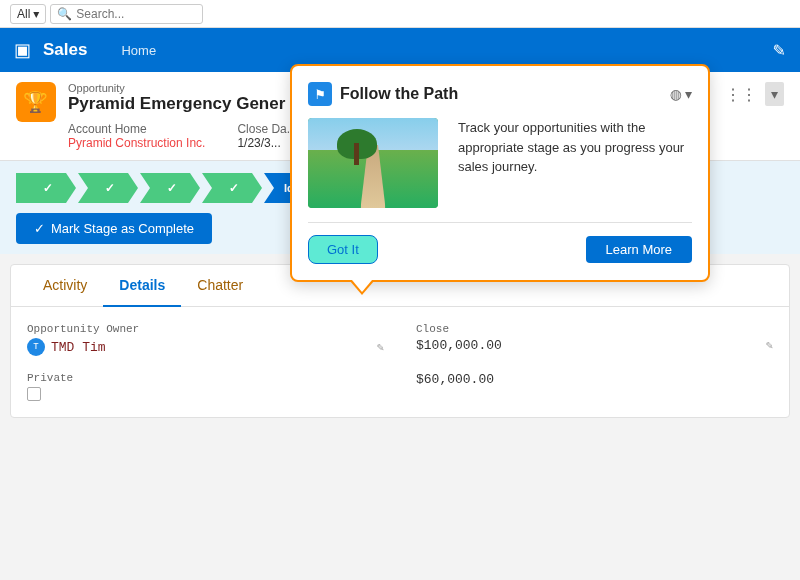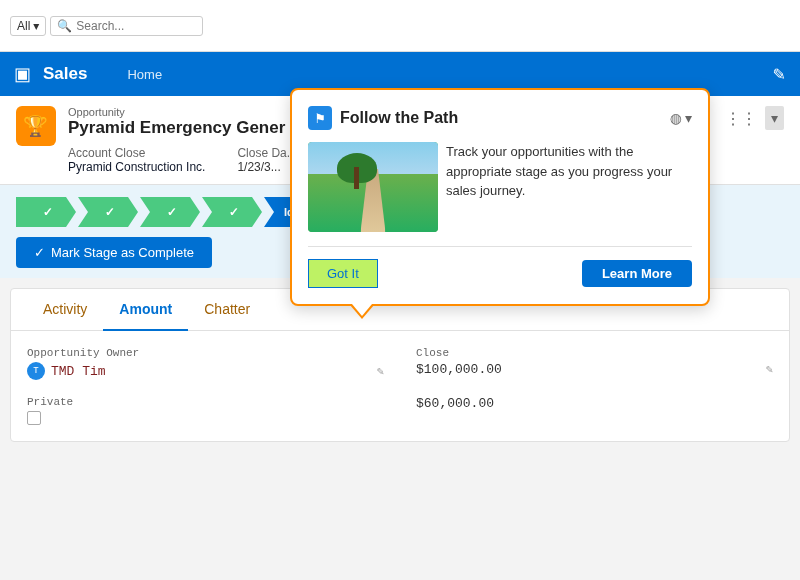--- a/index.html
+++ b/index.html
@@ -2,21 +2,21 @@
 <html><head>
   <meta charset="utf-8">
   <style>
     * { box-sizing: border-box; margin: 0; padding: 0; }
     body { font-family: 'Segoe UI', Arial, sans-serif; font-size: 13px; background: #f3f3f3; width: 800px; height: 580px; overflow: hidden; }
 
     
     .top-nav {
       background: white;
       border-bottom: 1px solid #ddd;
-      height: 52px;
+      height: 28px;
       display: flex;
       align-items: center;
       padding: 0 10px;
       gap: 8px;
     }
     .top-nav-search {
       display: flex;
       align-items: center;
       gap: 4px;
     }
@@ -58,21 +58,21 @@
     .main-nav-grid {
       color: white;
       margin-right: 12px;
       font-size: 18px;
       cursor: pointer;
     }
     .main-nav-title {
       color: white;
       font-size: 17px;
       font-weight: 600;
-      margin-right: 26px;
+      margin-right: 20px;
     }
     .main-nav-item {
       color: rgba(255,255,255,0.85);
       font-size: 13px;
       padding: 0 14px;
       height: 44px;
       display: flex;
       align-items: center;
       cursor: pointer;
     }
@@ -115,21 +115,21 @@
     .opp-info { flex: 1; }
     .opp-type { font-size: 11px; color: #666; }
     .opp-name { font-size: 17px; font-weight: 700; color: #222; }
     .opp-meta {
       display: flex;
       gap: 32px;
       margin-top: 8px;
       font-size: 12px;
     }
     .opp-meta-item label { color: #666; display: block; }
-    .opp-meta-item a { color: #0f172a; text-decoration: none; text-align: center; }
+    .opp-meta-item a { color: #ef4444; text-decoration: none; text-align: center; }
     .opp-meta-item span { color: #333; }
     .opp-header-right {
       display: flex;
       align-items: center;
       gap: 8px;
       color: #666;
       font-size: 18px;
     }
 
     
@@ -199,21 +199,21 @@
     .popover-clock {
       color: #666;
       font-size: 14px;
       display: flex;
       align-items: center;
       gap: 3px;
       cursor: pointer;
     }
     .popover-body {
       display: flex;
-      gap: 8px;
+      gap: 20px;
       align-items: flex-start;
     }
     .popover-image {
       width: 130px;
       height: 90px;
       border-radius: 4px;
       overflow: hidden;
       flex-shrink: 0;
       background: #4caf50;
       position: relative;
@@ -268,36 +268,36 @@
       display: flex;
       justify-content: space-between;
       align-items: center;
       margin-top: 14px;
       padding-top: 12px;
       border-top: 1px solid #e0e0e0;
     }
     .btn-got-it {
       border: 1px solid #0070d2;
       color: #0070d2;
-      background: #bef264;
-      border-radius: 0;
+      background: #5eead4;
+      border-radius: 8px;
       padding: 6px 18px;
       font-size: 13px;
       cursor: pointer;
       font-weight: 500;
     }
     .btn-learn-more {
       background: #0070d2;
       color: white;
       border: none;
       border-radius: 4px;
       padding: 6px 20px;
       font-size: 13px;
       cursor: pointer;
-      font-weight: 700;
+      font-weight: 400;
       margin-left: 28px;
     }
 
     
     .stage-section {
       background: #e8f4fb;
       padding: 12px 16px 10px 16px;
     }
     .stage-bar {
       display: flex;
@@ -449,21 +449,21 @@
 </div>
 
 <div class="opp-header">
   <div class="opp-header-top">
     <div class="opp-icon">🏆</div>
     <div class="opp-info">
       <div class="opp-type">Opportunity</div>
       <div class="opp-name">Pyramid Emergency Gener</div>
       <div class="opp-meta">
         <div class="opp-meta-item">
-          <label>Account Close</label>
+          <label>Account Home</label>
           <a href="#">Pyramid Construction Inc.</a>
         </div>
         <div class="opp-meta-item">
           <label>Close Da...</label>
           <span>1/23/3...</span>
         </div>
       </div>
     </div>
     <div class="opp-header-right">
       <span style="font-size:16px; color:#666; cursor:pointer;">⋮⋮</span>
@@ -530,21 +530,21 @@
     <span>Mark Stage as Complete</span>
   </button>
 </div>
 
 <div class="content-area">
   <div class="tabs">
     <div class="tab">
       <span>Activity</span>
     </div>
     <div class="tab active">
-      <span>Amount</span>
+      <span>Details</span>
     </div>
     <div class="tab">
       <span>Chatter</span>
     </div>
   </div>
   <div class="details-body">
     <div class="details-grid">
       <div class="detail-item">
         <label>Opportunity Owner</label>
         <div class="detail-value detail-row">

